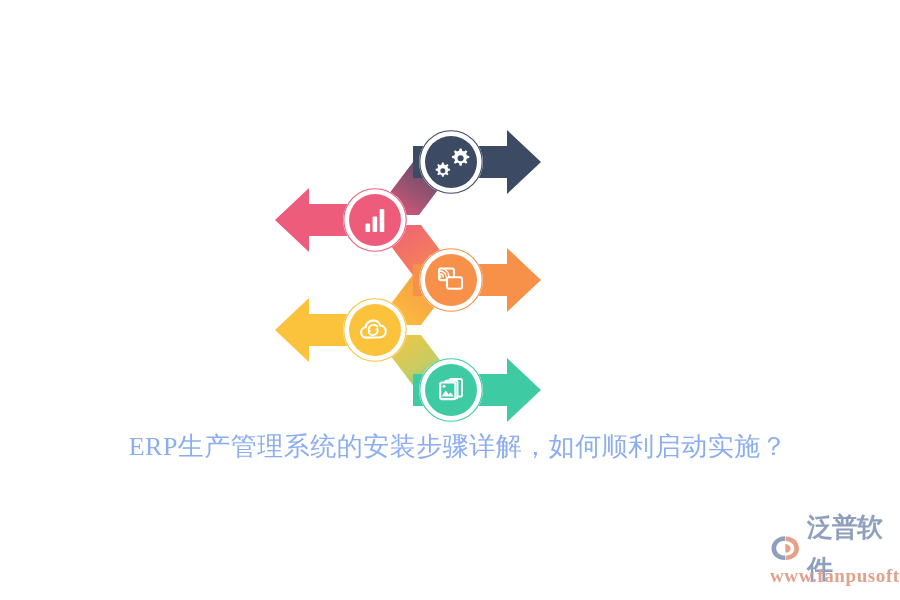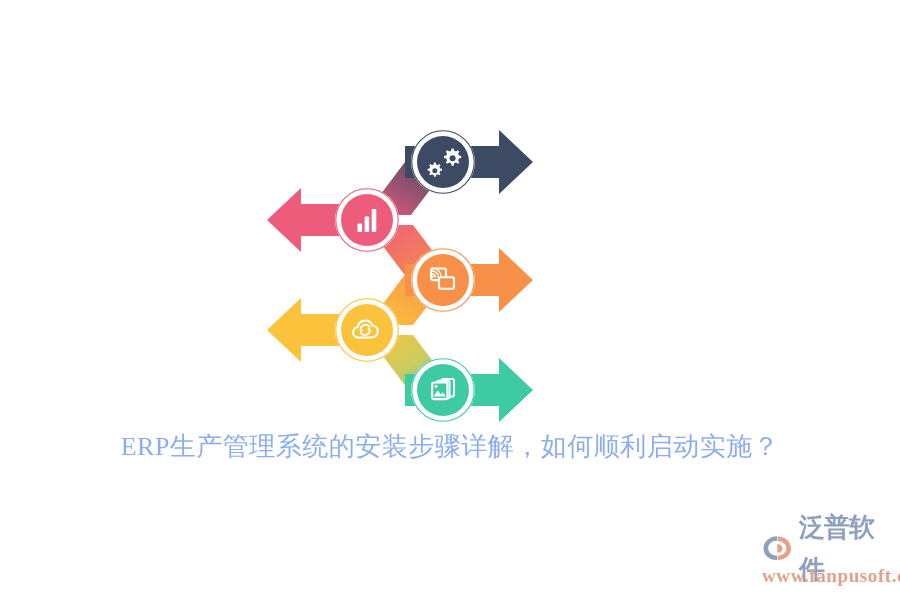--- a/index.html
+++ b/index.html
@@ -13,20 +13,21 @@
     height: 600px;
     overflow: hidden;
     font-family: "Liberation Sans", "DejaVu Sans", sans-serif;
     position: relative;
   }
   #page {
     position: relative;
     width: 884px;
     height: 600px;
     background: #ffffff;
+    margin-left: 8px;
   }
 
   
   #infographic {
     position: absolute;
     left: 255px;
     top: 120px;
     width: 290px;
     height: 280px;
   }

